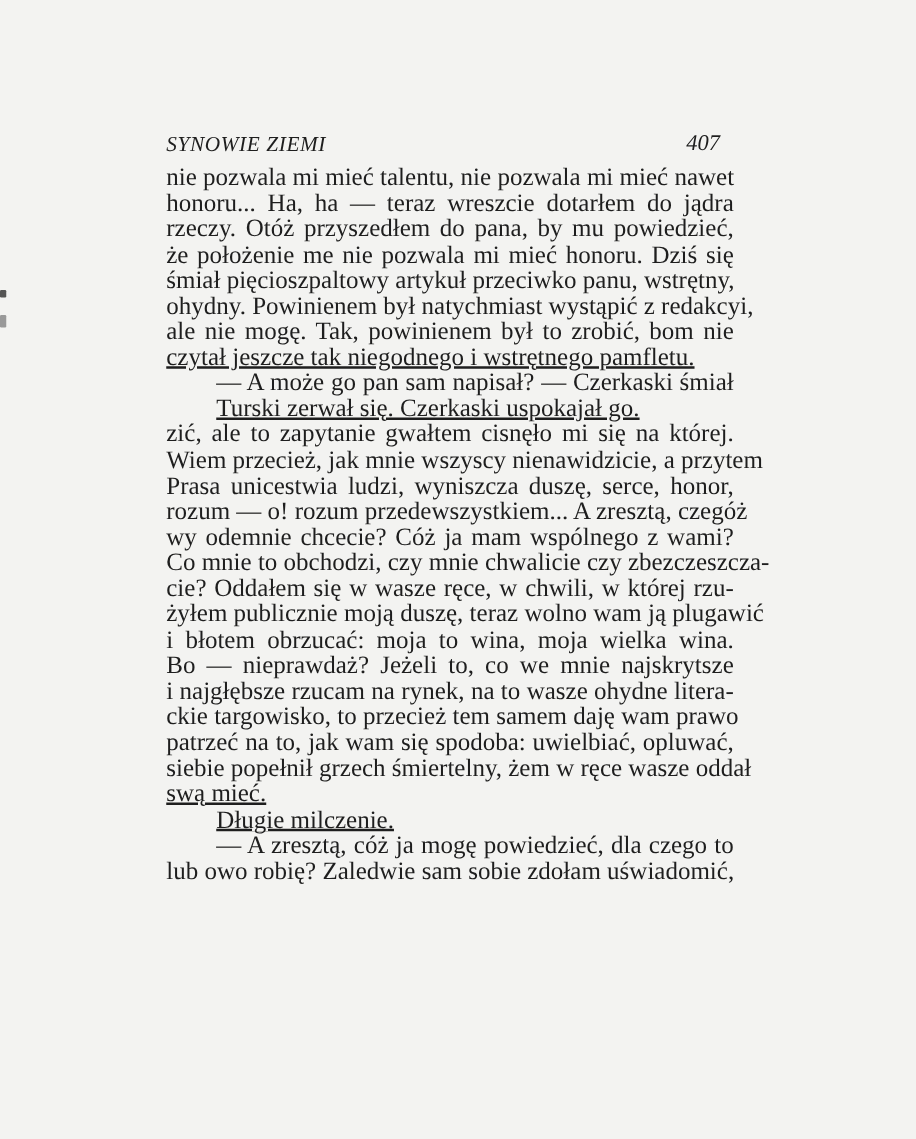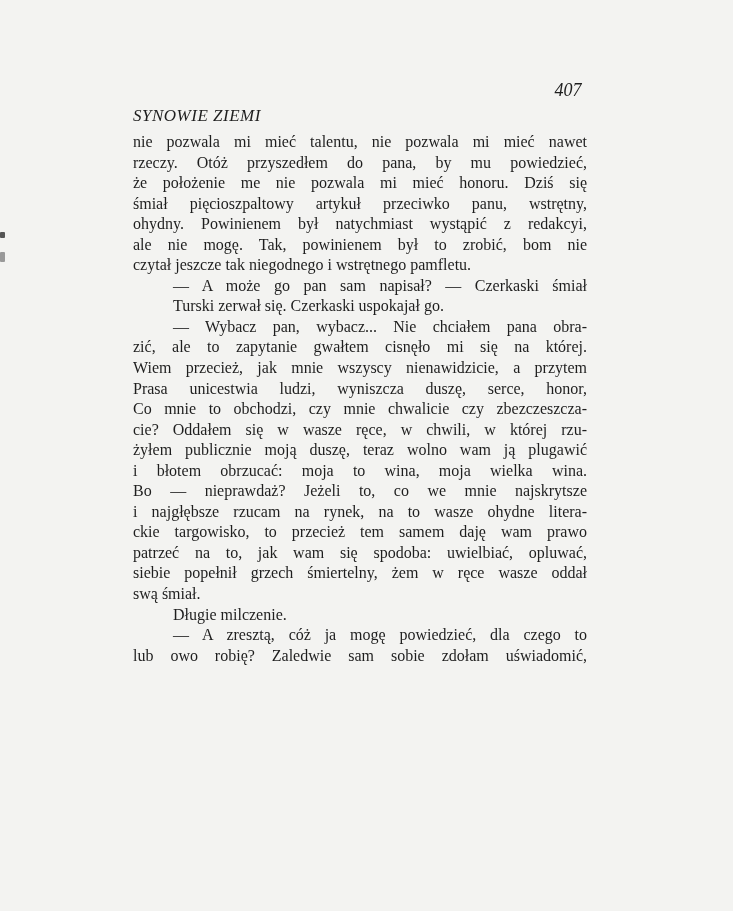--- a/index.html
+++ b/index.html
@@ -9,61 +9,63 @@
     position: relative;
     font-family: "Liberation Serif", "DejaVu Serif", serif;
     color: #1e1e1e;
   }
   .page { position: absolute; left: 0; top: 0; width: 733px; height: 911px; }
   .running-head {
     position: absolute; left: 133px; top: 94px; width: 454px;
     font-style: italic; font-size: 17px; letter-spacing: 0.5px; margin-top: 12px;
   }
   .page-number {
-    position: absolute; left: 549px; top: 80px; width: 38px; text-align: center;
+    position: absolute; left: 549px; top: 104px; width: 38px; text-align: left;
     font-style: italic; font-size: 18px;
   }
   .body-text {
     position: absolute; left: 133px; top: 132px; width: 454px;
-    font-size: 16px; line-height: 20.55px;
+    font-size: 20px; line-height: 20.55px;
   }
   .line { display: block; white-space: nowrap; text-align: justify; text-align-last: justify; height: 20.55px; }
-  .line.last { text-align-last: left; }
+  .line.last { text-align-last: left; text-decoration: underline; }
   .line.indent { padding-left: 40px; }
   .edge-mark { position: absolute; left: 0; width: 5px; background: #555; border-radius: 1px; }
 </style>
 </head>
 <body>
 
 <div class="page">
   <div class="running-head">SYNOWIE ZIEMI</div>
   <div class="page-number">407</div>
   <div class="body-text" id="body-text">
       <span class="line">nie pozwala mi mieć talentu, nie pozwala mi mieć nawet</span>
+      <span class="line">honoru... Ha, ha — teraz wreszcie dotarłem do jądra</span>
       <span class="line">rzeczy. Otóż przyszedłem do pana, by mu powiedzieć,</span>
       <span class="line">że położenie me nie pozwala mi mieć honoru. Dziś się</span>
       <span class="line">śmiał pięcioszpaltowy artykuł przeciwko panu, wstrętny,</span>
       <span class="line">ohydny. Powinienem był natychmiast wystąpić z redakcyi,</span>
       <span class="line">ale nie mogę. Tak, powinienem był to zrobić, bom nie</span>
       <span class="line last">czytał jeszcze tak niegodnego i wstrętnego pamfletu.</span>
       <span class="line indent">— A może go pan sam napisał? — Czerkaski śmiał</span>
       <span class="line indent last">Turski zerwał się. Czerkaski uspokajał go.</span>
-      <span class="line indent">— Wybacz pan, wybacz... Nie chciałem pana obra-</span>
       <span class="line">zić, ale to zapytanie gwałtem cisnęło mi się na której.</span>
       <span class="line">Wiem przecież, jak mnie wszyscy nienawidzicie, a przytem</span>
       <span class="line">Prasa unicestwia ludzi, wyniszcza duszę, serce, honor,</span>
+      <span class="line">rozum — o! rozum przedewszystkiem... A zresztą, czegóż</span>
+      <span class="line">wy odemnie chcecie? Cóż ja mam wspólnego z wami?</span>
       <span class="line">Co mnie to obchodzi, czy mnie chwalicie czy zbezczeszcza-</span>
       <span class="line">cie? Oddałem się w wasze ręce, w chwili, w której rzu-</span>
       <span class="line">żyłem publicznie moją duszę, teraz wolno wam ją plugawić</span>
       <span class="line">i błotem obrzucać: moja to wina, moja wielka wina.</span>
       <span class="line">Bo — nieprawdaż? Jeżeli to, co we mnie najskrytsze</span>
       <span class="line">i najgłębsze rzucam na rynek, na to wasze ohydne litera-</span>
       <span class="line">ckie targowisko, to przecież tem samem daję wam prawo</span>
       <span class="line">patrzeć na to, jak wam się spodoba: uwielbiać, opluwać,</span>
       <span class="line">siebie popełnił grzech śmiertelny, żem w ręce wasze oddał</span>
-      <span class="line last">swą śmiał.</span>
+      <span class="line last">swą mieć.</span>
       <span class="line indent last">Długie milczenie.</span>
       <span class="line indent">— A zresztą, cóż ja mogę powiedzieć, dla czego to</span>
       <span class="line">lub owo robię? Zaledwie sam sobie zdołam uświadomić,</span>
     </div>
   <div class="edge-mark" style="top:232px;height:6px;"></div>
   <div class="edge-mark" style="top:252px;height:10px;background:#999;"></div>
 </div>
 
 </body></html>

